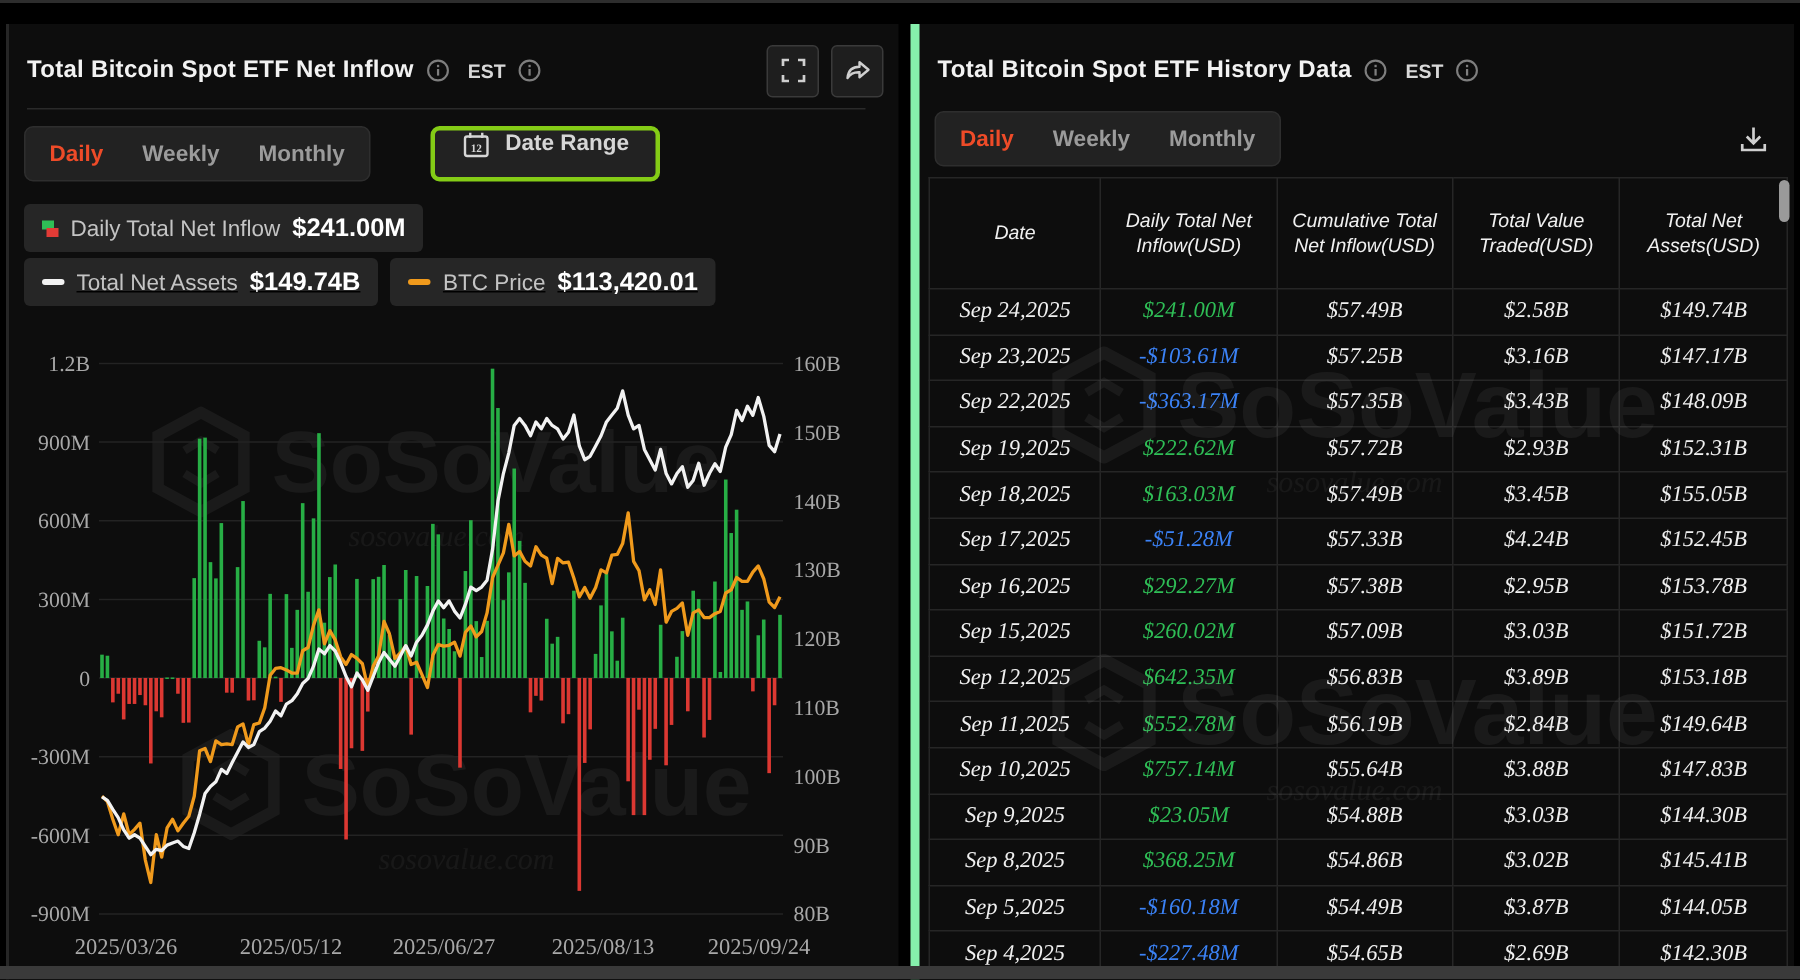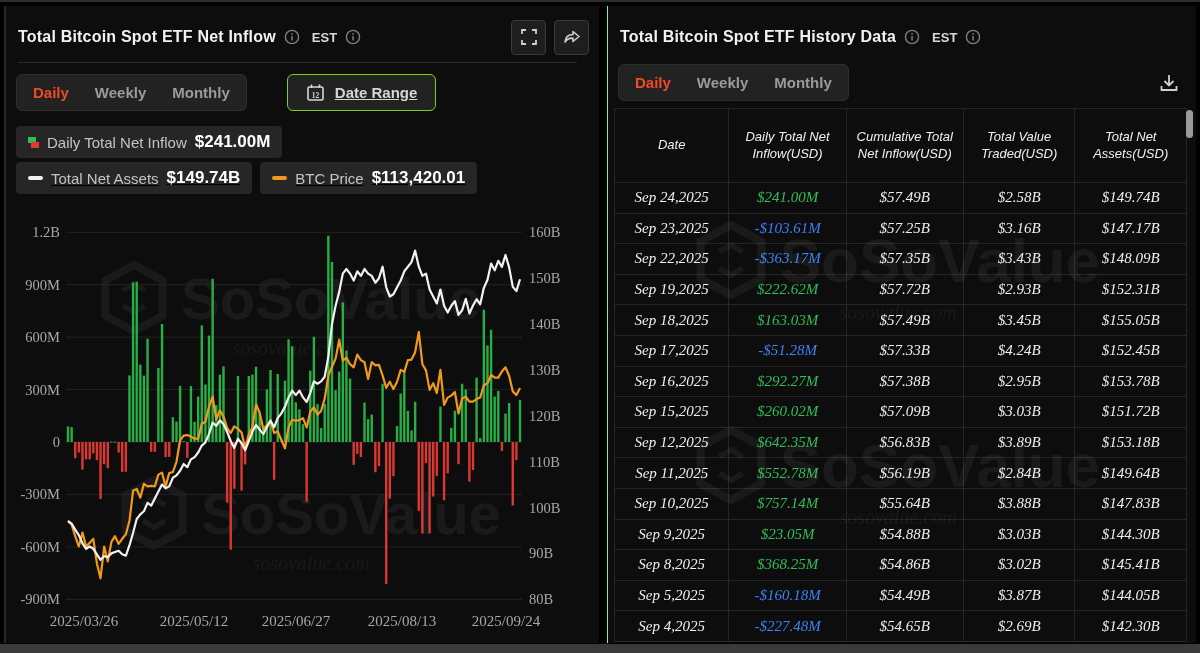--- a/index.html
+++ b/index.html
@@ -1,44 +1,44 @@
 <!DOCTYPE html>
 <html><head>
 <meta charset="utf-8">
 <style>
   * { margin:0; padding:0; box-sizing:border-box; }
   html,body { width:1200px; height:653px; background:#000; overflow:hidden;
               font-family:"Liberation Sans", sans-serif; }
   body { position:relative; border-top:2px solid #2d2d2d; }
 
-  .panel { position:absolute; top:4px; height:637px; background:#0d0d0d;padding-left:23px; }
+  .panel { position:absolute; top:14px; height:637px; background:#0d0d0d;padding-left:23px; }
   #left-panel  { left:4px;   width:595px; border-left:2px solid #262626; }
-  #right-panel { left:607px; width:589px; border-left:1px solid #86efac; }
+  #right-panel { left:607px; width:589px; border-left:6px solid #86efac; }
 
   
   .hdr { position:absolute; left:12px; right:10px; top:12px; height:38px;
          display:flex; align-items:center; gap:8px; }
   .title { color:#f2f2f2; font-size:16px; font-weight:bold; letter-spacing:.2px; white-space:nowrap; }
   .est   { color:#d8d8d8; font-size:13px; font-weight:bold; margin-left:4px; }
   .info  { width:16px; height:16px; flex:0 0 auto; }
   .spacer { flex:1; }
   .iconbtn { width:35px; height:35px; background:#1e1e1e; border:1px solid #3a3a3a;
              border-radius:4px; display:flex; align-items:center; justify-content:center; }
   .divider { position:absolute; top:56px; left:12px; right:22px; height:1px; background:#2a2a2a; }
 
   
   .controls { position:absolute; top:68px; left:10px; right:10px; height:37px;
               display:flex; align-items:center; gap:40px; }
   .tabs { background:#222; border:1px solid #2e2e2e; border-radius:6px; height:37px;
           display:flex; align-items:center; gap:26px; padding:0 16px; }
   .tab  { color:#9b9b9b; font-size:15px; font-weight:bold; cursor:pointer; white-space:nowrap; }
   .tab.active { color:#ee4b28; }
-  .daterange { background:#222; border:1px solid #84cc16; border-radius:6px; height:37px;
-               display:flex; align-items:center; gap:10px; padding:0 18px; color:#d6d6d6;
-               font-size:15px; font-weight:bold;text-decoration:underline; }
+  .daterange { background:#222; border:3px solid #84cc16; border-radius:6px; height:37px;
+               display:flex; gap:10px; padding:0 18px; color:#d6d6d6;
+               font-size:15px; font-weight:bold; }
   #right-panel .controls { top:58px; }
 
   
   .legend-row { position:absolute; left:10px; display:flex; gap:8px; }
   #legend-row1 { top:120px; } #legend-row2 { top:156px;text-decoration:underline; }
   .chip { background:#262626; border-radius:4px; height:32px; display:flex;
           align-items:center; gap:8px; padding:0 12px; }
   .chip .lbl { color:#c4c4c4; font-size:15px; white-space:nowrap; }
   .chip .val { color:#fff; font-size:17px; font-weight:bold; white-space:nowrap; }
   .sw-bar { width:11px; height:11px; position:relative; }

